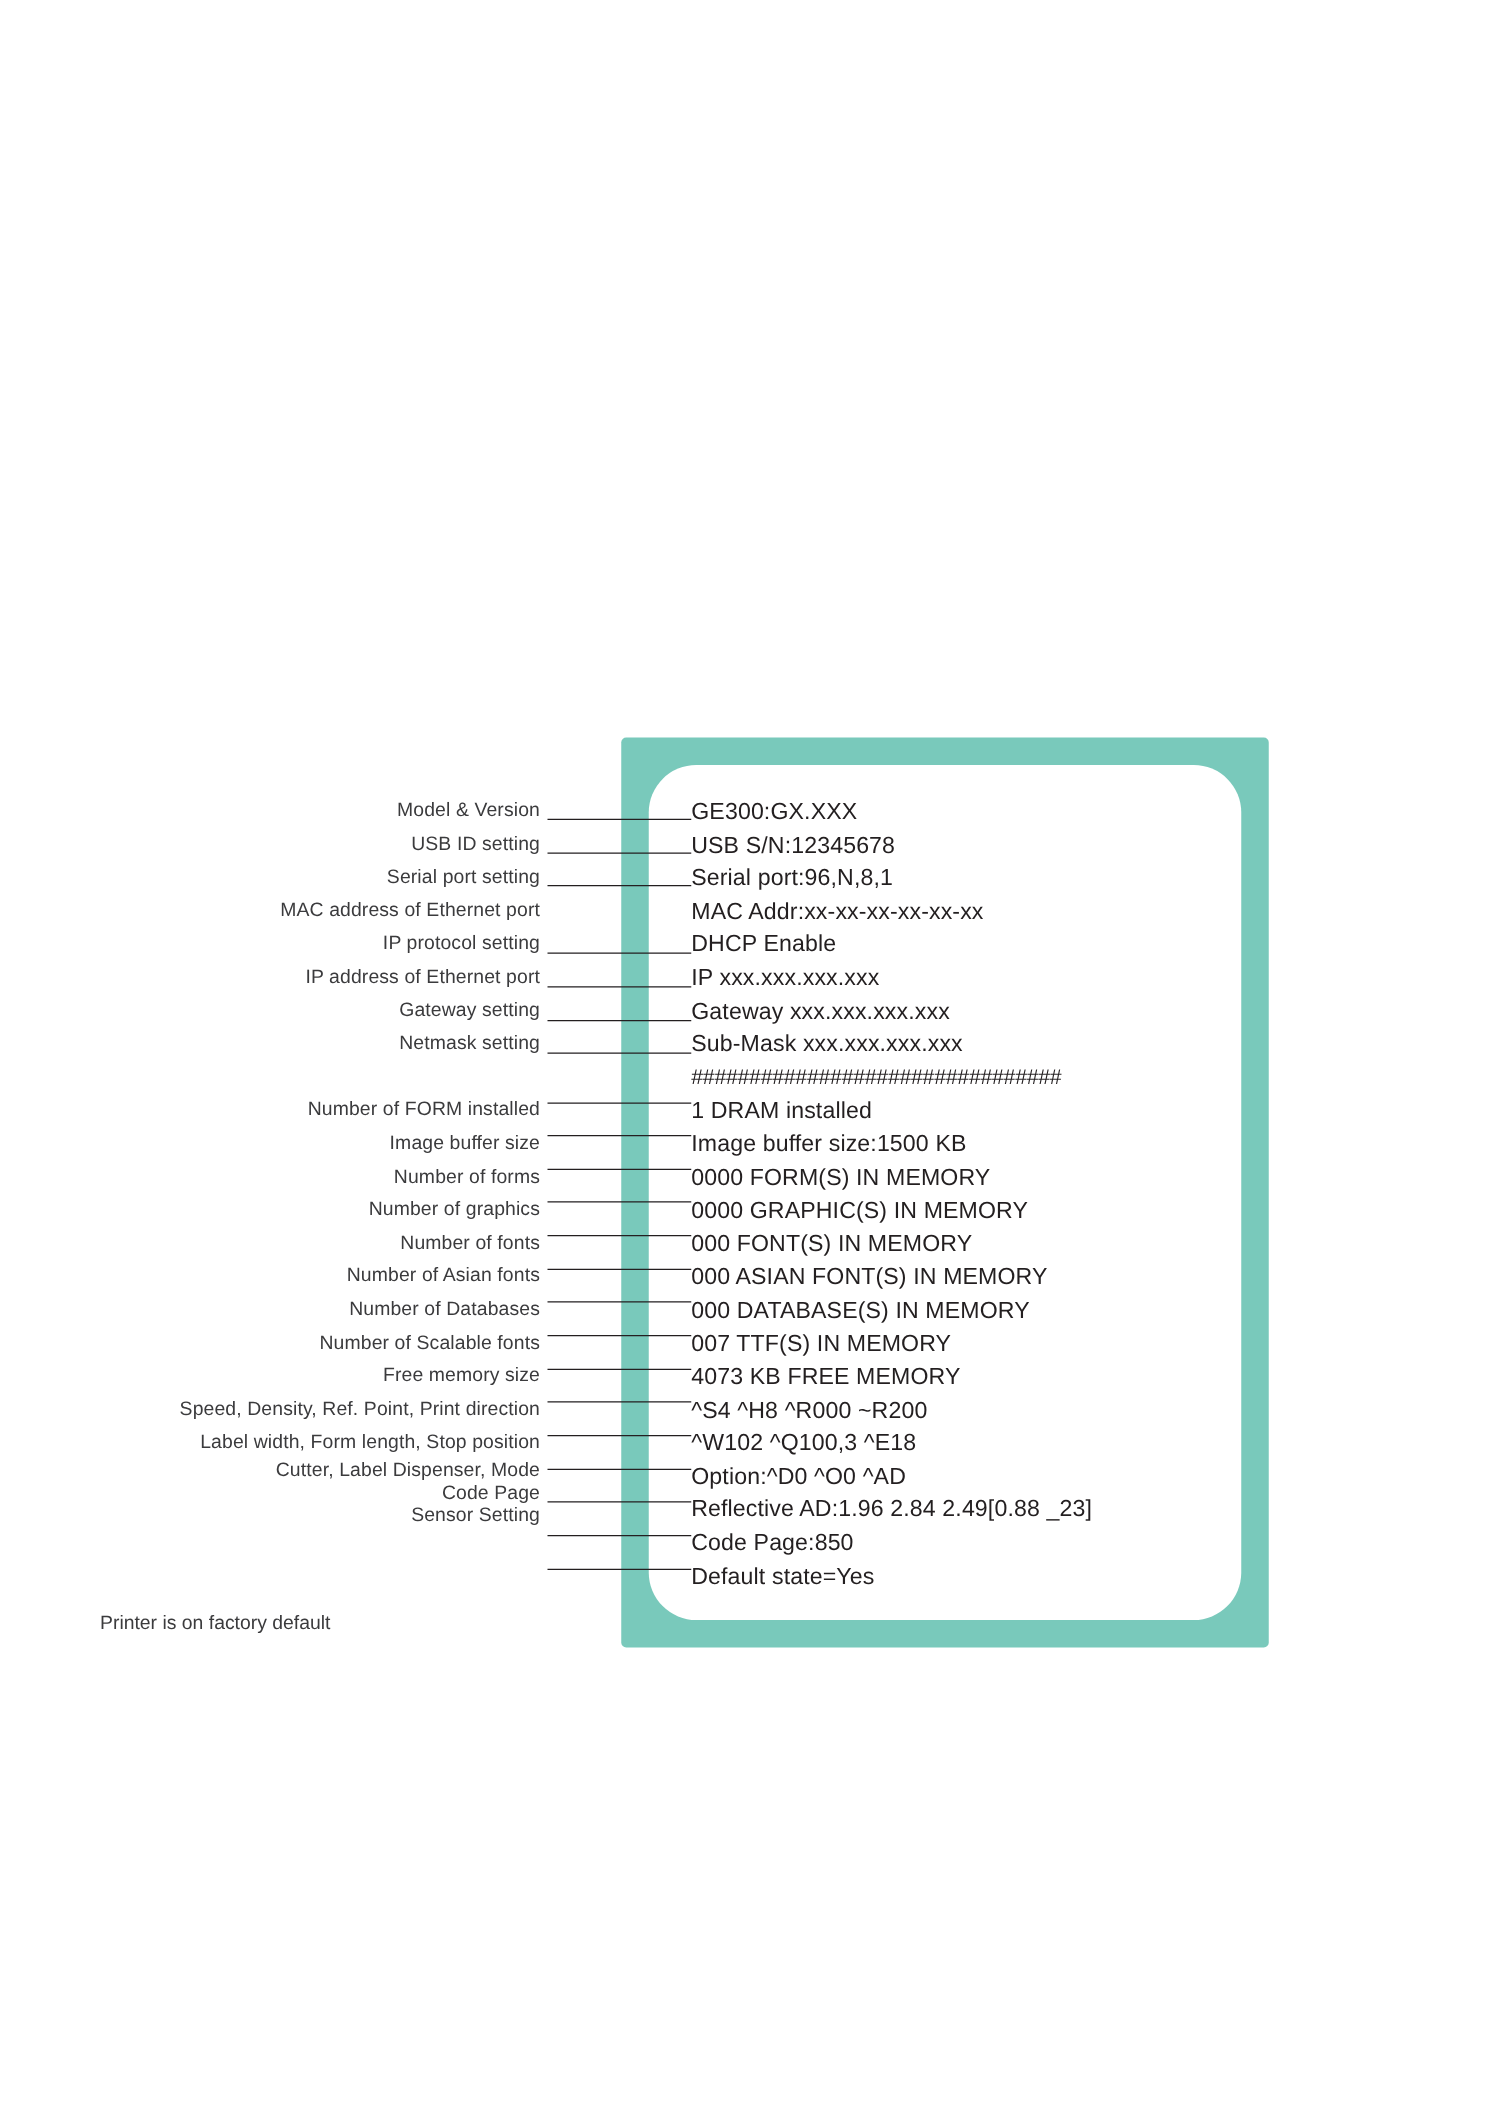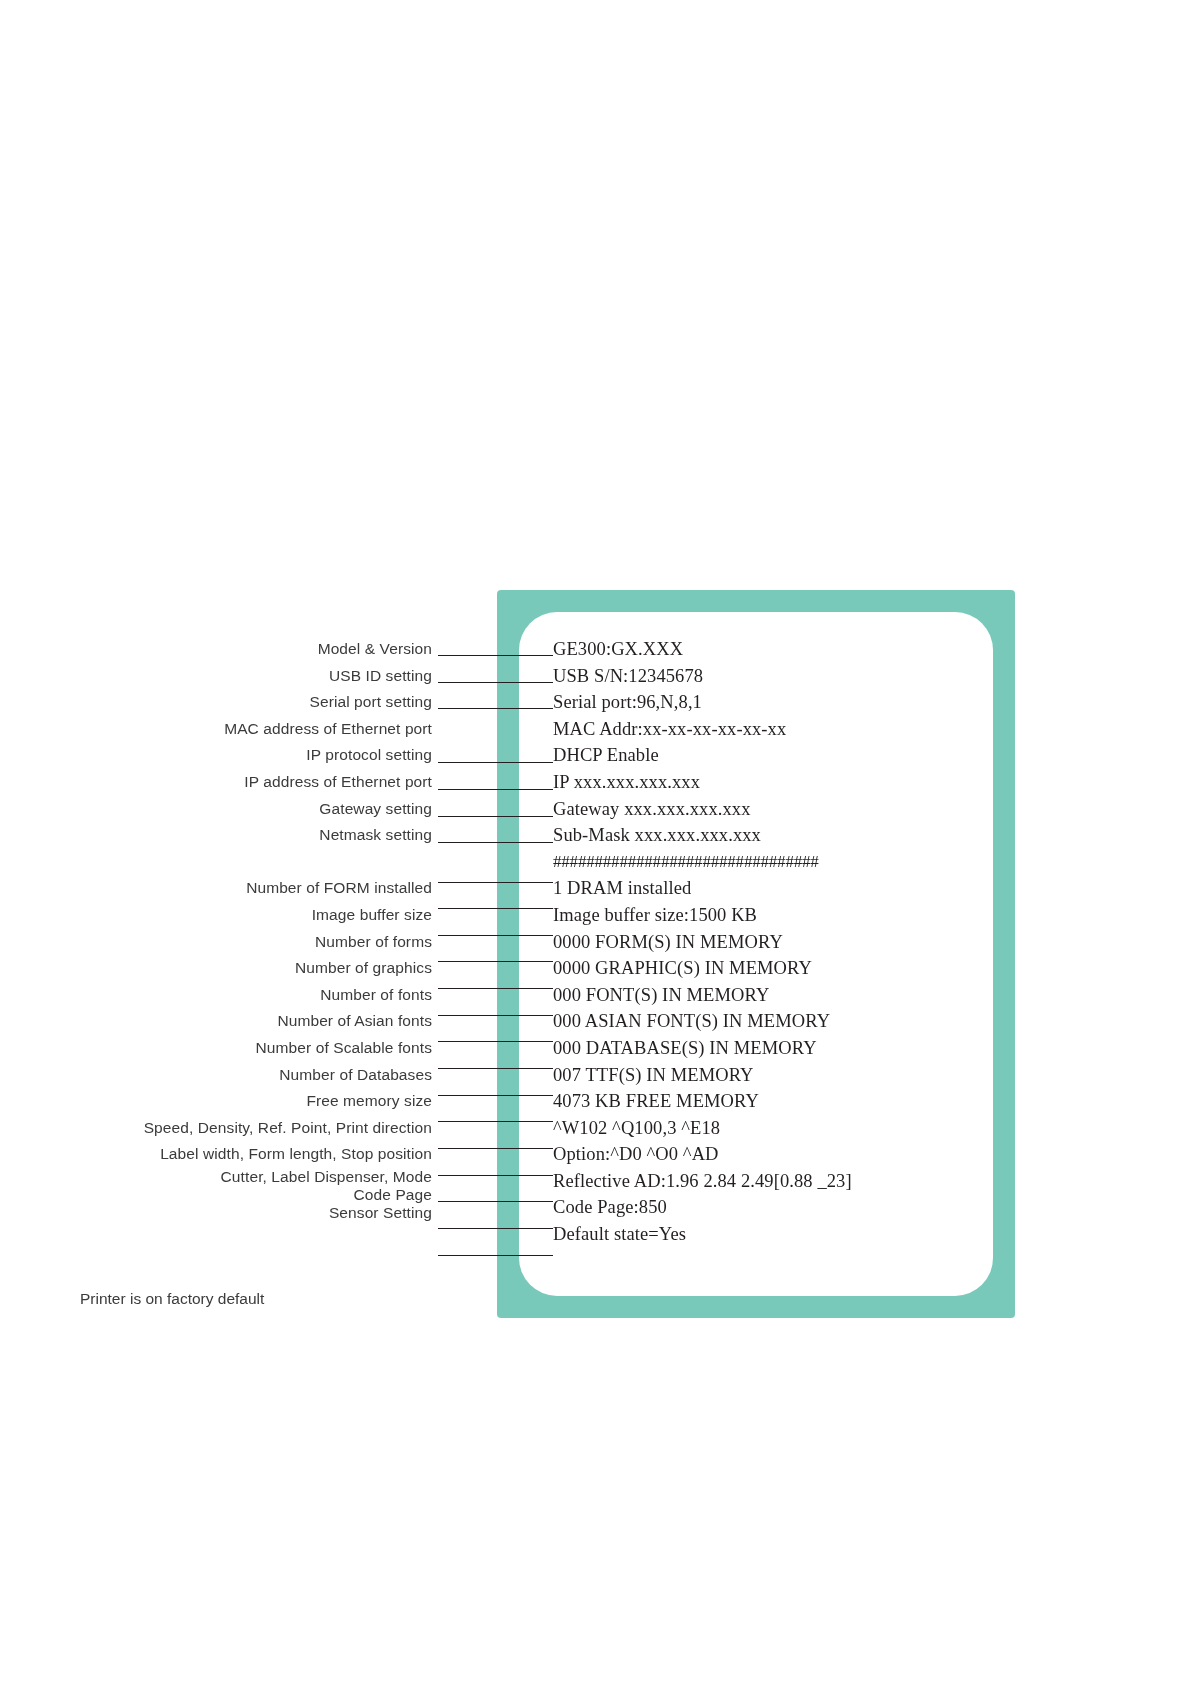--- a/index.html
+++ b/index.html
@@ -35,21 +35,20 @@
     left:553px;top:636px;
     width:470px;
   }
   .pline{
     font-size:18.5px;
     line-height:26.6px;
     color:#231f20;
     white-space:nowrap;
     letter-spacing:0.1px;
     font-weight:400;
-    font-family:Liberation Serif, serif;
   }
   .pline.hashes{
     font-size:17px;
     letter-spacing:-0.2px;
   }
 
   
   .captions{
     position:absolute;
     left:80px;top:636px;
@@ -101,22 +100,22 @@
     <div class="cap">IP address of Ethernet port</div>
     <div class="cap">Gateway setting</div>
     <div class="cap">Netmask setting</div>
     <div class="cap spacer">.</div>
     <div class="cap">Number of FORM installed</div>
     <div class="cap">Image buffer size</div>
     <div class="cap">Number of forms</div>
     <div class="cap">Number of graphics</div>
     <div class="cap">Number of fonts</div>
     <div class="cap">Number of Asian fonts</div>
+    <div class="cap">Number of Databases</div>
     <div class="cap">Number of Scalable fonts</div>
-    <div class="cap">Number of Databases</div>
     <div class="cap">Free memory size</div>
     <div class="cap">Speed, Density, Ref. Point, Print direction</div>
     <div class="cap">Label width, Form length, Stop position</div>
     <div class="cap tight">Cutter, Label Dispenser, Mode</div>
     <div class="cap tight">Code Page</div>
     <div class="cap tight">Sensor Setting</div>
   </div>
 
   <div class="footnote">Printer is on factory default</div>
 
@@ -157,20 +156,21 @@
     <div class="pline hashes">################################</div>
     <div class="pline">1 DRAM installed</div>
     <div class="pline">Image buffer size:1500 KB</div>
     <div class="pline">0000 FORM(S) IN MEMORY</div>
     <div class="pline">0000 GRAPHIC(S) IN MEMORY</div>
     <div class="pline">000 FONT(S) IN MEMORY</div>
     <div class="pline">000 ASIAN FONT(S) IN MEMORY</div>
     <div class="pline">000 DATABASE(S) IN MEMORY</div>
     <div class="pline">007 TTF(S) IN MEMORY</div>
     <div class="pline">4073 KB FREE MEMORY</div>
+    <div class="pline">^S4  ^H8  ^R000  ~R200</div>
     <div class="pline">^W102  ^Q100,3  ^E18</div>
     <div class="pline">Option:^D0  ^O0  ^AD</div>
     <div class="pline">Reflective AD:1.96 2.84 2.49[0.88 _23]</div>
     <div class="pline">Code Page:850</div>
     <div class="pline">Default state=Yes</div>
   </div>
 
 </div>
 
 </body></html>

